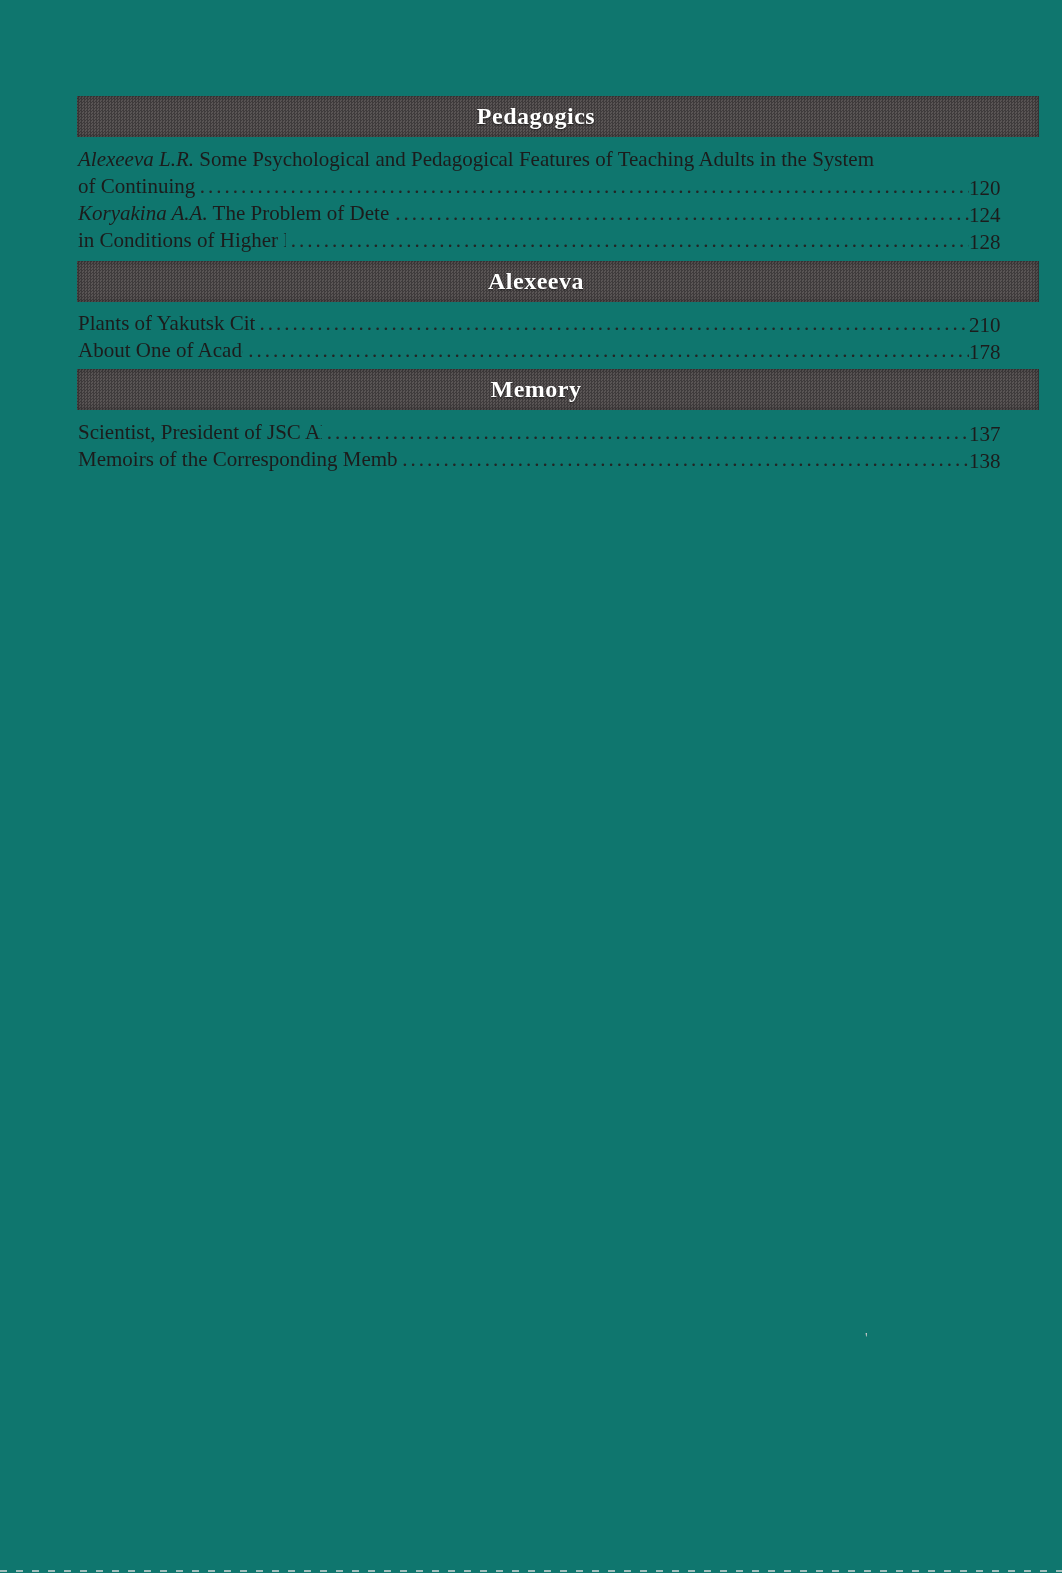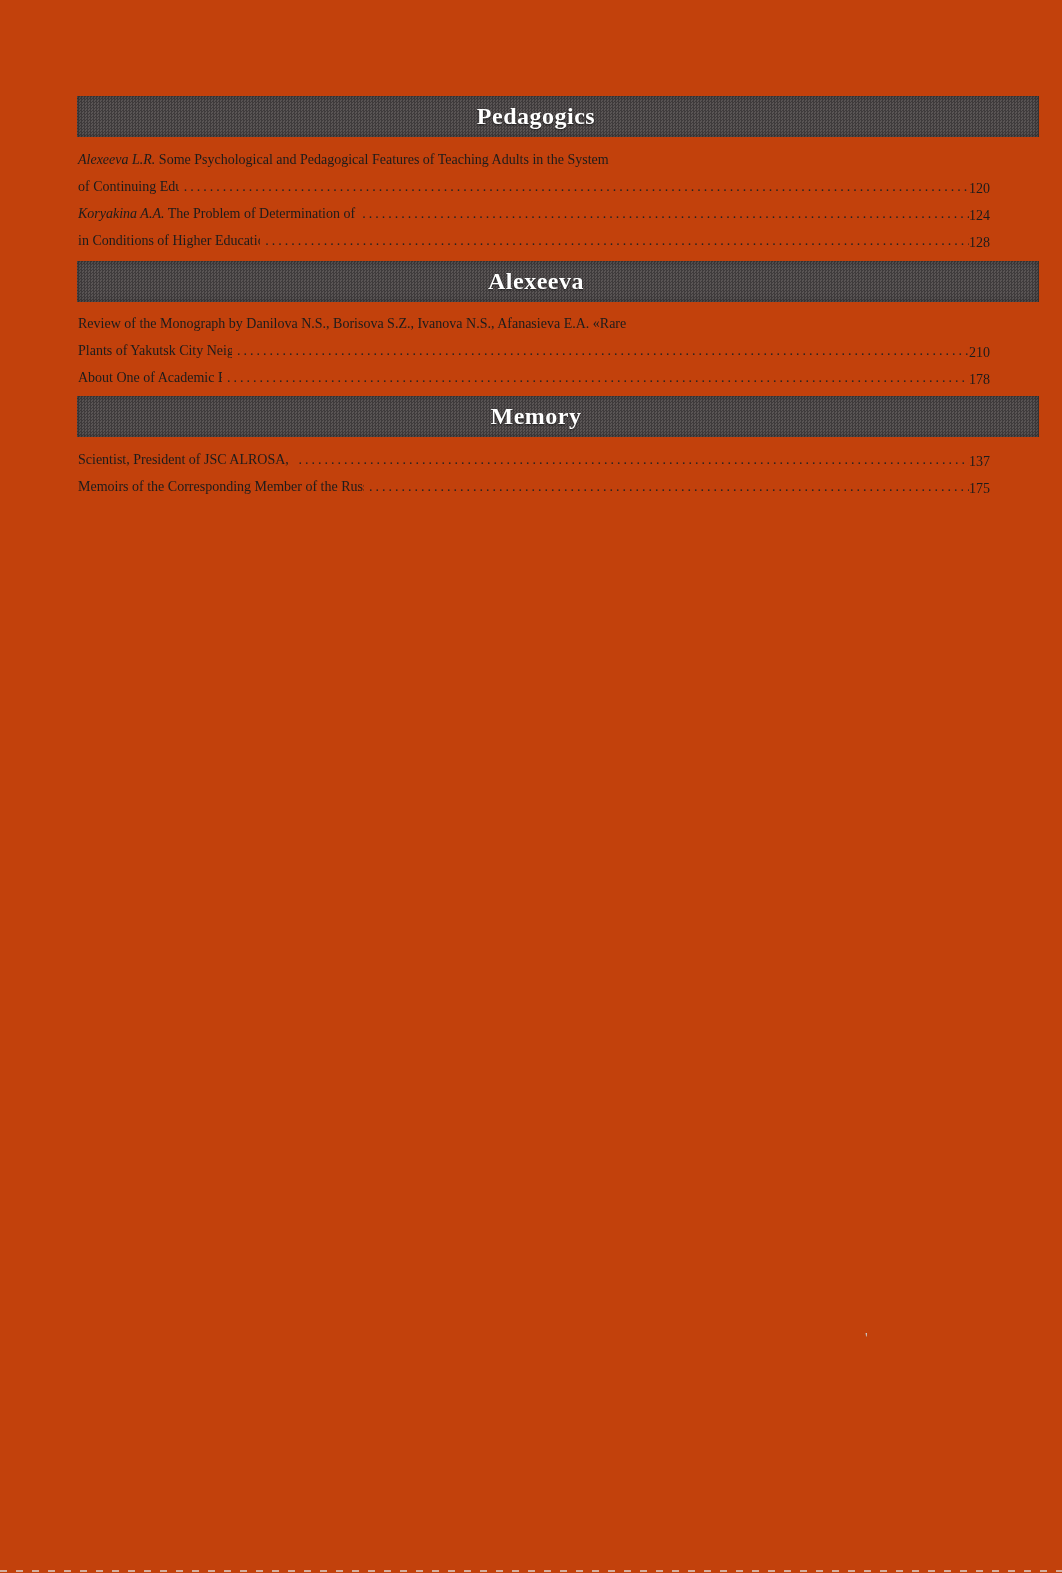--- a/index.html
+++ b/index.html
@@ -5,21 +5,21 @@
   html, body {
     margin: 0;
     padding: 0;
     background: #ffffff;
   }
   .page {
     position: relative;
     width: 1062px;
     height: 1573px;
     margin: 0 auto;
-    background: #c2410c;
+    background: #0f766e;
     font-family: "Liberation Serif", "DejaVu Serif", serif;
     color: #1c1c1c;
     overflow: hidden;
   }
   .content {
     position: absolute;
     left: 77px;
     top: 0;
     width: 962px;
   }
@@ -37,21 +37,21 @@
   .section-header.first { margin-top: 96px; }
   .section-title {
     color: #ffffff;
     font-weight: bold;
     font-size: 24px;
     letter-spacing: 0.5px;
     text-shadow: 0 1px 2px rgba(0,0,0,0.65);
     transform: translateX(-22px);
   }
   .entries {
-    font-size: 14px;
+    font-size: 21px;
     line-height: 27px;
     padding: 9px 0 7px 1px;
   }
   .entries.reviews { padding: 8px 0 5px 1px; }
   .entries.memory  { padding: 9px 0 0 1px; }
   .line { white-space: nowrap; }
   .leader {
     display: flex;
     align-items: baseline;
     white-space: nowrap;
@@ -137,21 +137,20 @@
       </div>
     </div>
 
     <div class="section">
       <div class="section-header">
         <span class="section-title">Alexeeva</span>
       </div>
       <div class="entries reviews">
 
         <div class="entry">
-          <div class="line">Review of the Monograph by Danilova N.S., Borisova S.Z., Ivanova N.S., Afanasieva E.A. «Rare</div>
           <div class="leader">
             <span class="text">Plants of Yakutsk City Neighbourhood »</span>
             <span class="dots"></span>
             <span class="pagenum">210</span>
           </div>
         </div>
 
         <div class="entry">
           <div class="leader">
             <span class="text">About One of Academic Publications</span>
@@ -174,21 +173,21 @@
             <span class="text">Scientist, President of JSC ALROSA, Statesman A.D. Kirillin</span>
             <span class="dots"></span>
             <span class="pagenum">137</span>
           </div>
         </div>
 
         <div class="entry">
           <div class="leader">
             <span class="text">Memoirs of the Corresponding Member of the Russian Academy of Sciences V.T. Balobaev</span>
             <span class="dots"></span>
-            <span class="pagenum">175</span>
+            <span class="pagenum">138</span>
           </div>
         </div>
 
       </div>
     </div>
 
   </div>
 
   <span class="artifact-mark">'</span>
   <div class="scan-edge"></div>

